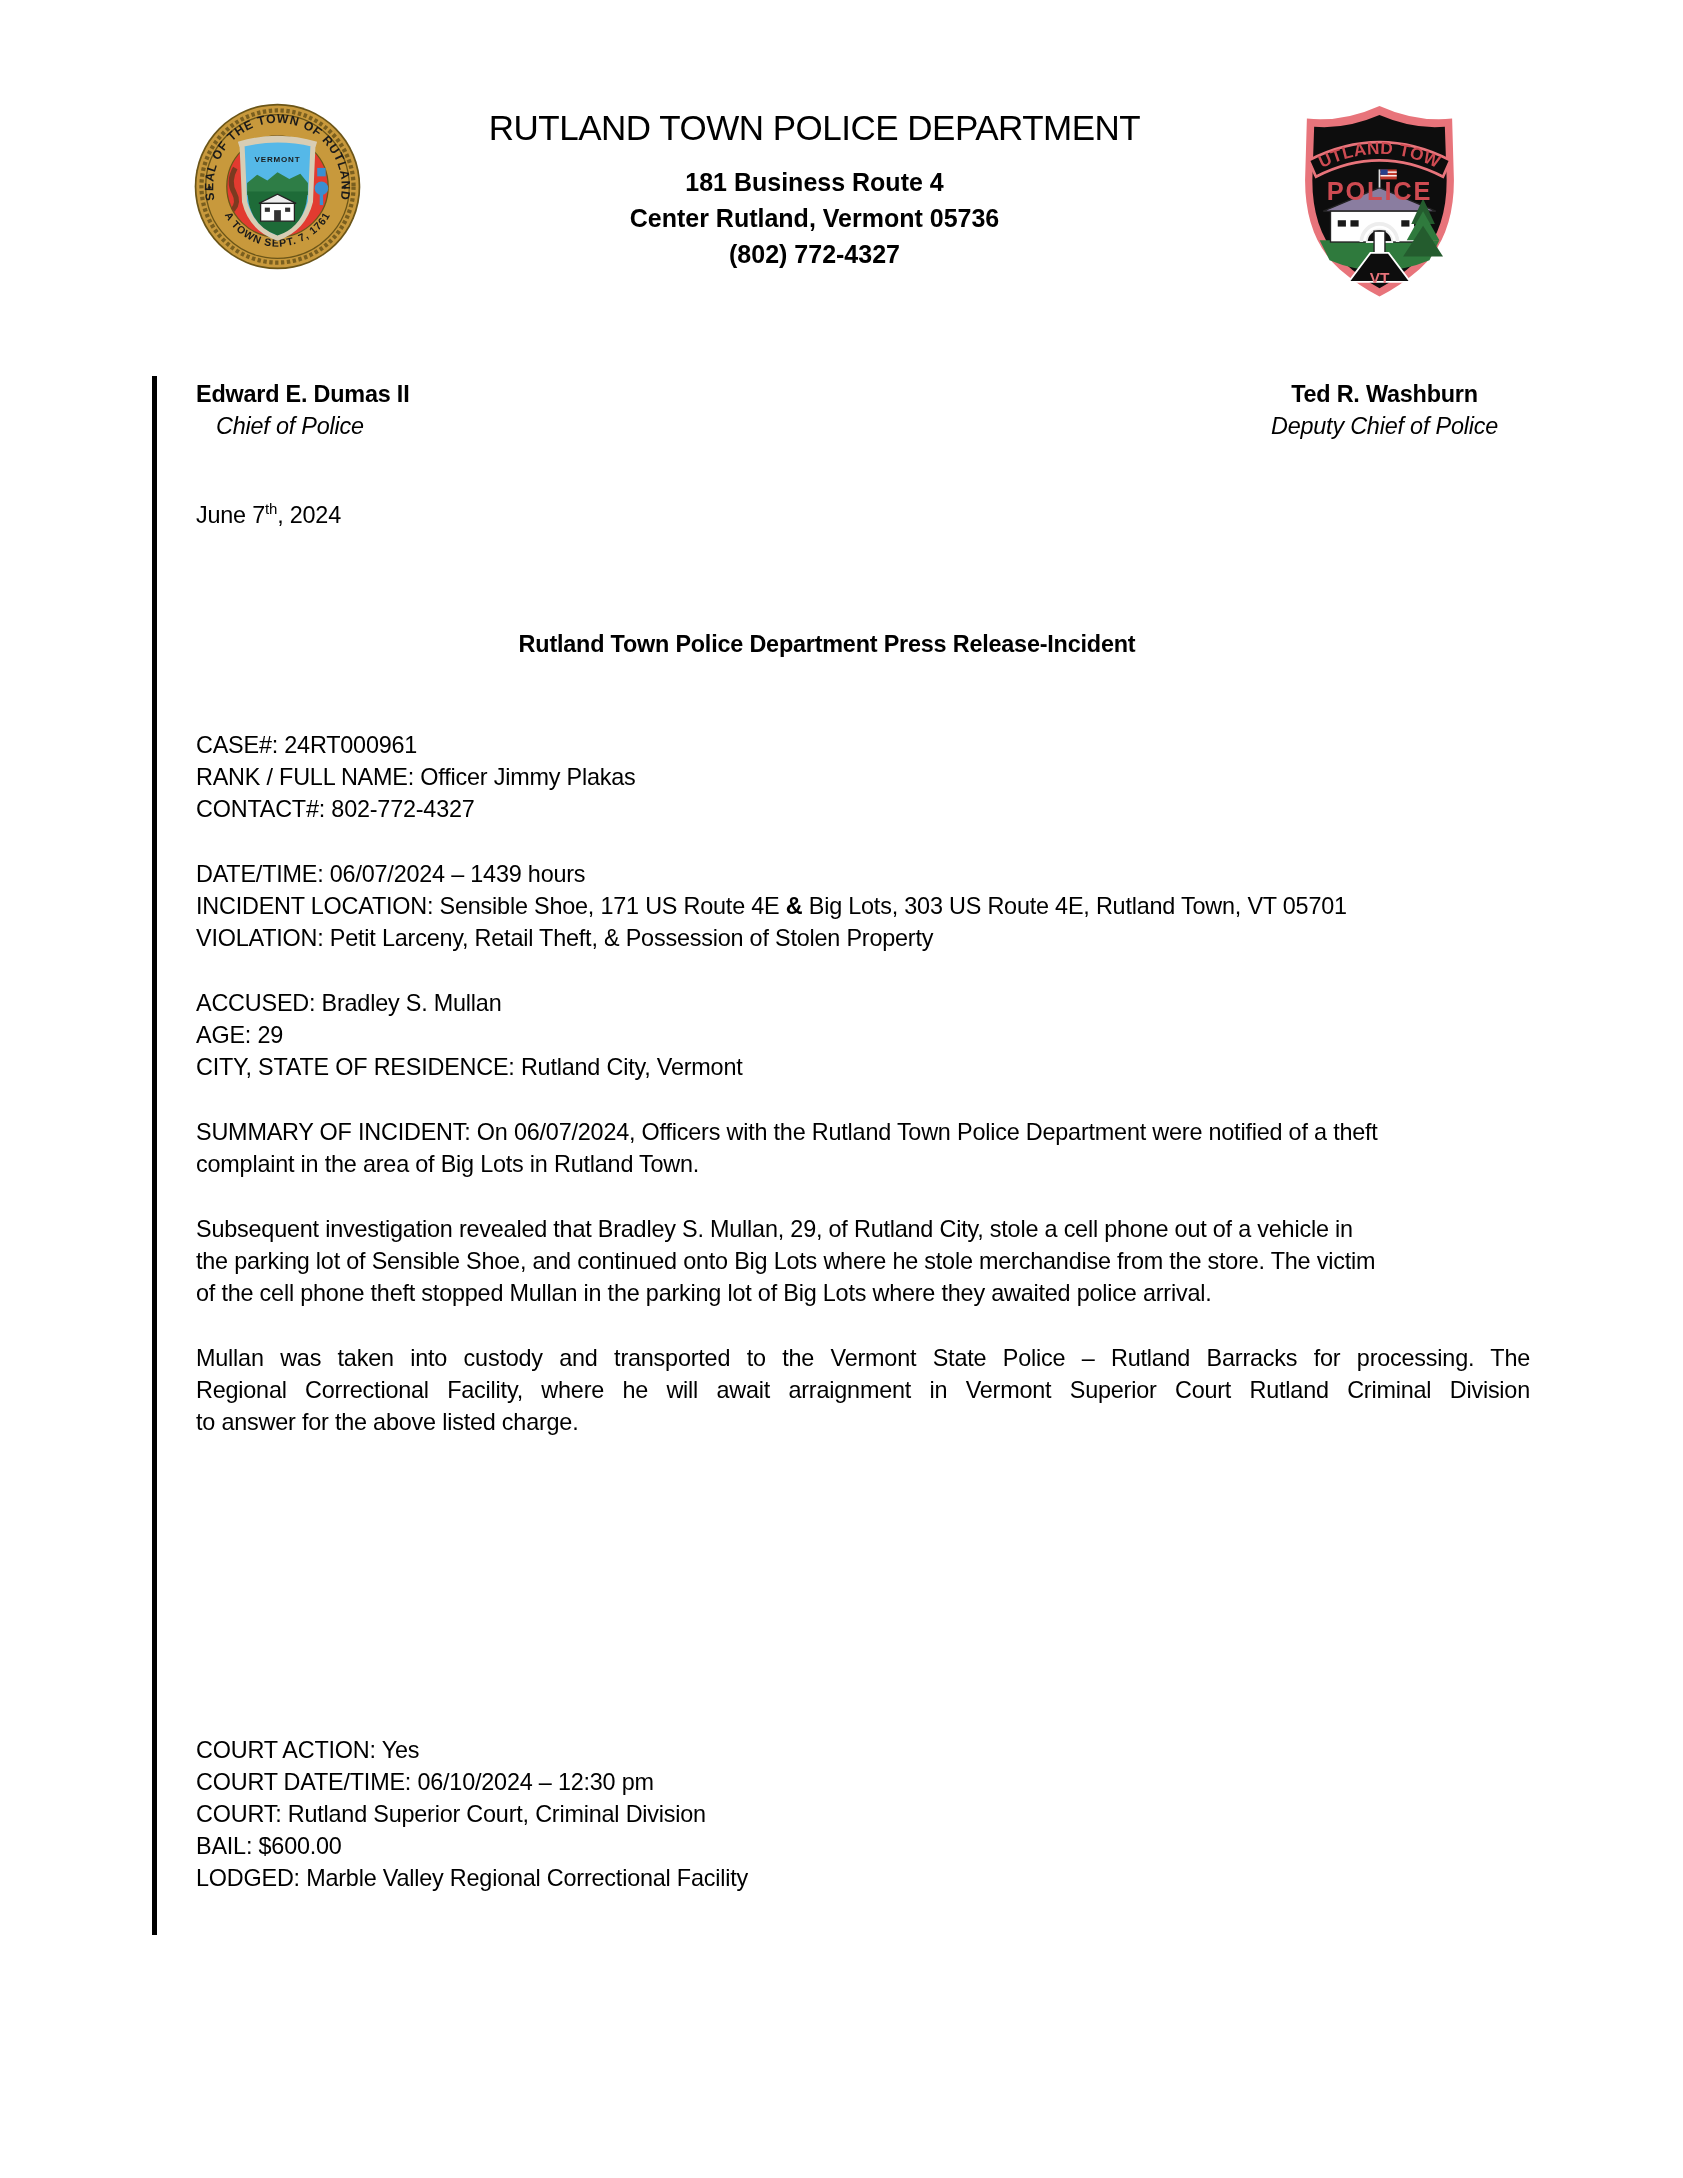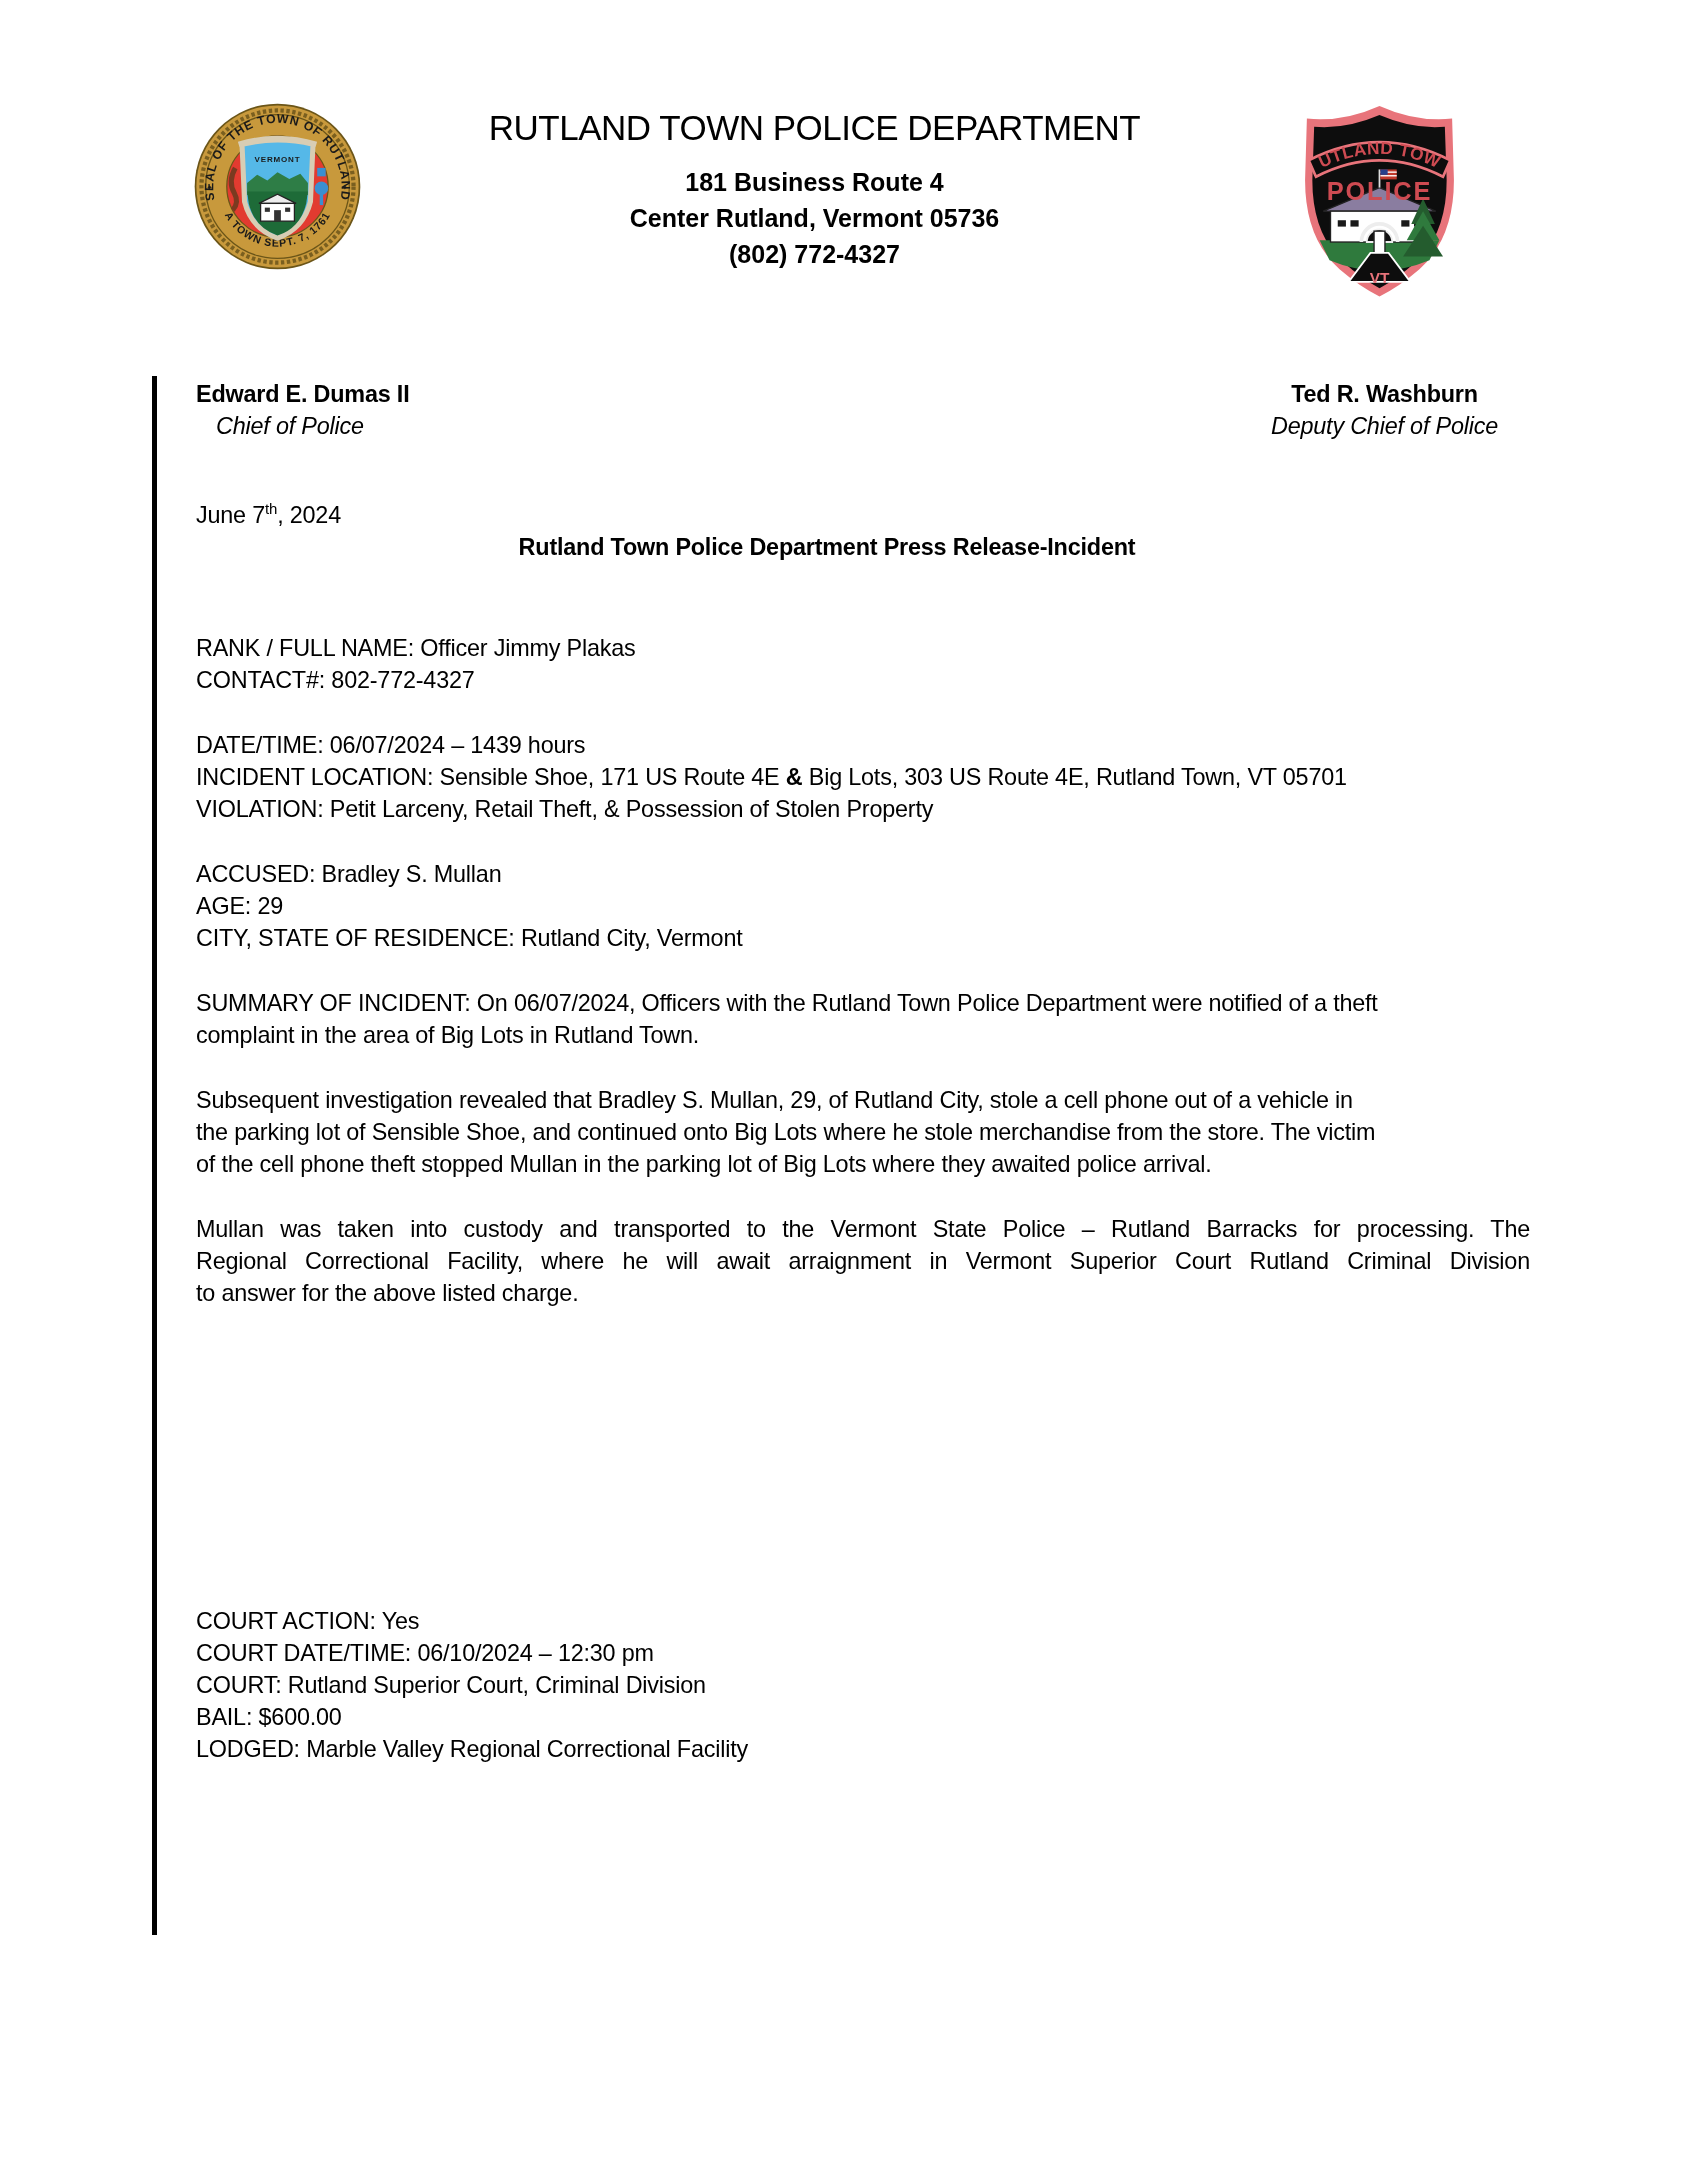--- a/index.html
+++ b/index.html
@@ -29,21 +29,21 @@
   .officials { display:flex; justify-content:space-between; }
   .official-right { text-align:center; margin-right:32px; }
   .name { font-weight:bold; }
   .role { font-style:italic; }
   .official-left .role { padding-left:20px; }
 
   .date-line { margin-top:57px; }
   .date-line sup { font-size:15px; line-height:0; }
 
   .release-title {
-    font-weight:bold; text-align:center;
+    margin-top:97px; font-weight:bold; text-align:center;
     position:relative; left:-36px;
   }
 
   .block-case     { margin-top:69px; }
   .block-datetime { margin-top:33px; }
   .block-accused  { margin-top:33px; }
   .para           { margin-top:33px; }
   .block-court    { margin-top:296px; }
 
   .jline { text-align:justify; text-align-last:justify; }
@@ -159,20 +159,21 @@
         <div class="name">Ted R. Washburn</div>
         <div class="role">Deputy Chief of Police</div>
       </div>
     </div>
 
     <div class="date-line"><span>June 7</span><sup>th</sup><span>, 2024</span></div>
 
     <div class="release-title">Rutland Town Police Department Press Release-Incident</div>
 
     <div class="block-case">
+      <div>CASE#: 24RT000961</div>
       <div>RANK / FULL NAME: Officer Jimmy Plakas</div>
       <div>CONTACT#: 802-772-4327</div>
     </div>
 
     <div class="block-datetime">
       <div>DATE/TIME: 06/07/2024 – 1439 hours</div>
       <div><span>INCIDENT LOCATION: Sensible Shoe, 171 US Route 4E </span><span class="amp">&amp;</span><span> Big Lots, 303 US Route 4E, Rutland Town, VT 05701</span></div>
       <div>VIOLATION: Petit Larceny, Retail Theft, &amp; Possession of Stolen Property</div>
     </div>
 

